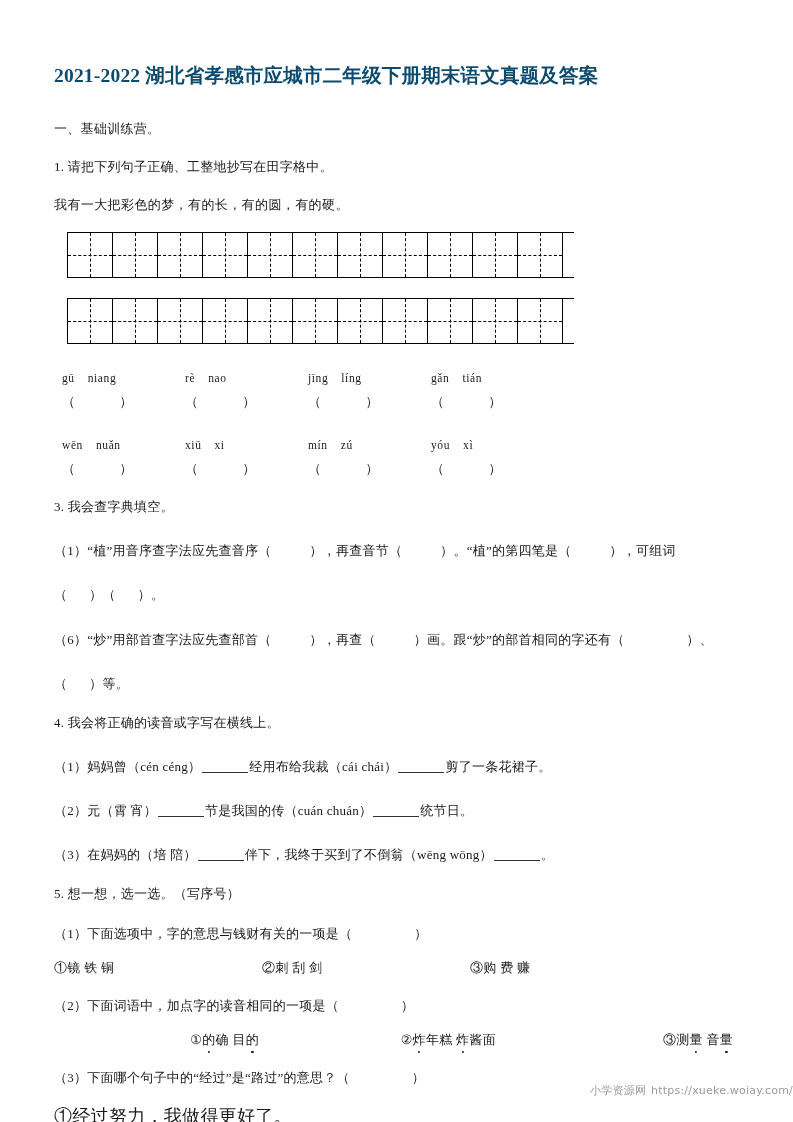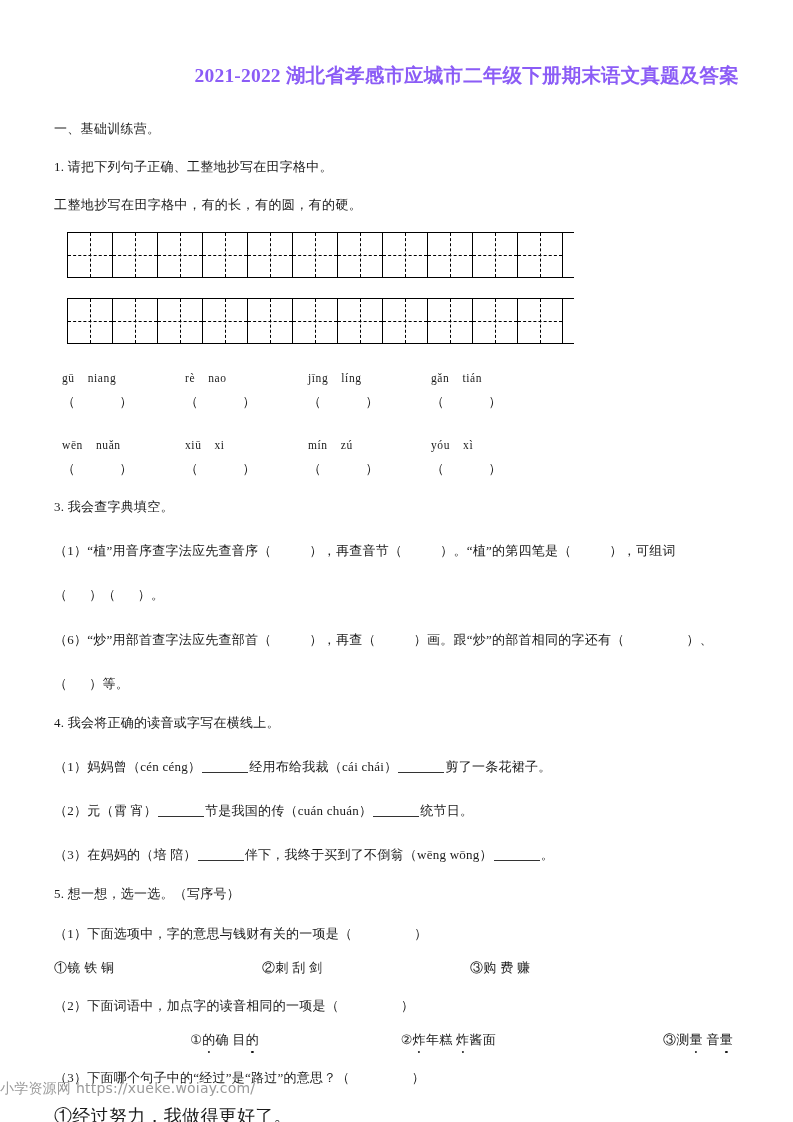--- a/index.html
+++ b/index.html
@@ -16,28 +16,28 @@
     overflow: hidden;
   }
   .page {
     position: relative;
     width: 793px;
     height: 1122px;
     box-sizing: border-box;
     padding: 0 54px;
   }
   .doc-title {
-    text-align: right;
+    text-align: left;
     font-size: 19.5px;
     font-weight: bold;
     letter-spacing: 0.2px;
     margin: 0;
     padding-top: 62px;
     padding-bottom: 4px;
-    color: #8b5cf6;
+    color: #0c4a6e;
     white-space: nowrap;
   }
   .section-head {
     font-size: 13px;
     margin-top: 27px;
     margin-bottom: 0;
     letter-spacing: 0.3px;
   }
   .q-line {
     font-size: 13px;
@@ -146,39 +146,39 @@
     font-size: 18px;
     margin-top: 16px;
     letter-spacing: 0.3px;
   }
   
   .footer {
     position: absolute;
     left: 0;
     right: 0;
     bottom: 24px;
-    text-align: left;
-    font-size: 14px;
+    text-align: right;
+    font-size: 11px;
     color: #9a9a9a;
     font-family: "DejaVu Sans", sans-serif;
     letter-spacing: 0.2px;
   }
   .footer .site { margin-right: 5px; }
 </style>
 </head>
 <body>
 
 <div class="page">
 
   <h1 class="doc-title">2021-2022 湖北省孝感市应城市二年级下册期末语文真题及答案</h1>
 
   <div class="section-head">一、基础训练营。</div>
 
   <div class="q-line">1. 请把下列句子正确、工整地抄写在田字格中。</div>
-  <div class="q-sent">工整地抄写在田字格中，有的长，有的圆，有的硬。</div>
+  <div class="q-sent">我有一大把彩色的梦，有的长，有的圆，有的硬。</div>
 
   <div class="tianzi-wrap">
     <div class="tianzi" id="tz-row-1">
         <div class="tz-cell"></div>
         <div class="tz-cell"></div>
         <div class="tz-cell"></div>
         <div class="tz-cell"></div>
         <div class="tz-cell"></div>
         <div class="tz-cell"></div>
         <div class="tz-cell"></div>

